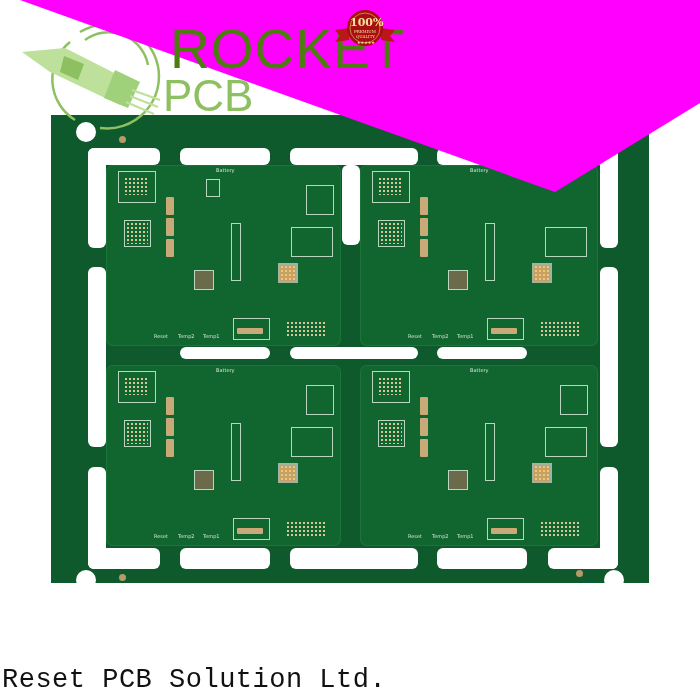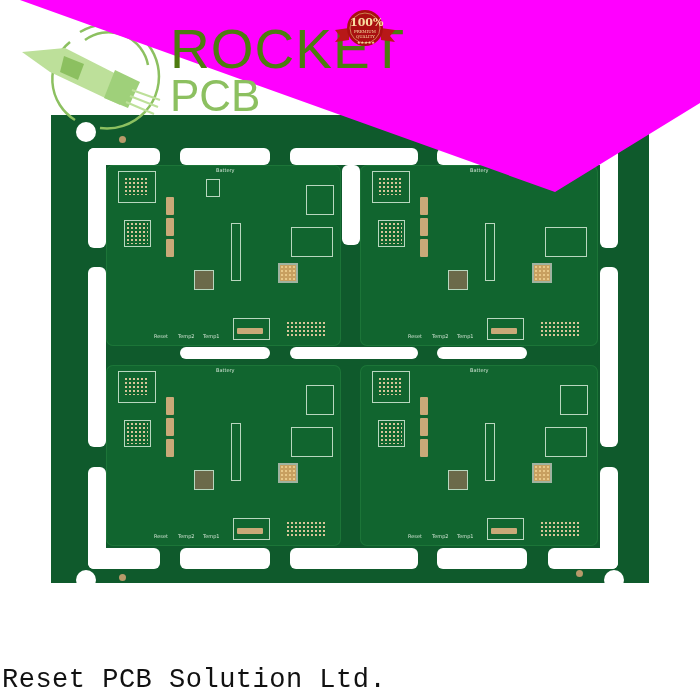--- a/index.html
+++ b/index.html
@@ -11,21 +11,21 @@
   .hole { position: absolute; background: #ffffff; border-radius: 50%; }
   .fid { position: absolute; background: #b89a6a; border-radius: 50%; width: 7px; height: 7px; }
   .pad { position: absolute; background: #c9a978; border-radius: 1px; }
   .silk { position: absolute; border: 1px solid #b9d7bf; }
   .silktxt { position: absolute; color: #cfe3d2; font-size: 5px; font-family: "DejaVu Sans", sans-serif; white-space: nowrap; }
   .bga { position: absolute; background-image: radial-gradient(circle, #d8c59a 1px, transparent 1.2px); background-size: 4px 4px; }
   .chip { position: absolute; background: #6b6a4a; border: 1px solid #b9d7bf; }
   .chipgold { position: absolute; background: #c8a060; background-image: radial-gradient(circle, #e8c888 1px, transparent 1.3px); background-size: 4px 4px; border: 2px solid #9fb3a0; }
   #magenta { left: 0; top: 0; width: 700px; height: 700px; }
   #logo-text-rocket { left: 170px; top: 22px; font-size: 55px; color: #4d7c0f; letter-spacing: 1px; font-family: "Liberation Sans", sans-serif; line-height: 1; }
-  #logo-text-pcb { left: 170px; top: 74px; font-size: 44px; color: #8cc060; font-family: "Liberation Sans", sans-serif; line-height: 1; }
+  #logo-text-pcb { left: 163px; top: 74px; font-size: 44px; color: #8cc060; font-family: "Liberation Sans", sans-serif; line-height: 1; }
   #badge { left: 335px; top: 8px; width: 60px; height: 42px; }
   #footer { left: 2px; top: 665px; font-size: 27px; color: #111111; font-family: "Liberation Mono", monospace; letter-spacing: 0.5px; }
 </style>
 </head>
 <body>
 
 <div id="panel" class="abs">
 
   <div class="hole" style="left:25px;top:7px;width:20px;height:20px;"></div>
   <div class="hole" style="left:25px;top:455px;width:20px;height:20px;"></div>

